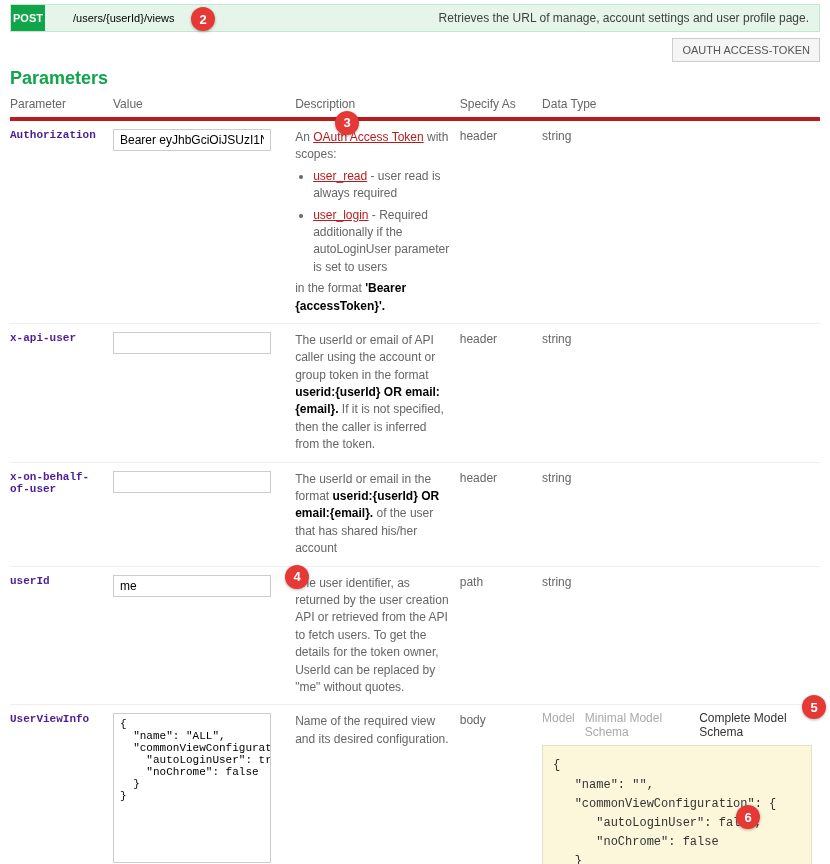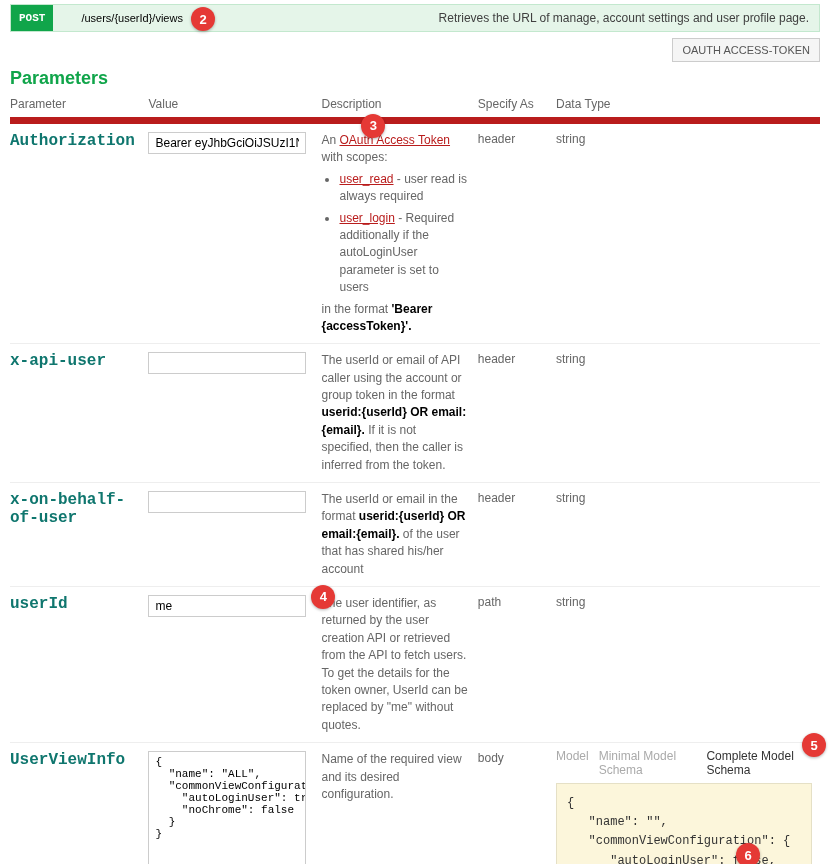--- a/index.html
+++ b/index.html
@@ -1,31 +1,31 @@
 <!DOCTYPE html>
 <html><head>
 <meta charset="utf-8">
 <style>
   * { box-sizing: border-box; margin: 0; padding: 0; }
   body { font-family: "Helvetica Neue", Arial, sans-serif; font-size: 13px; color: #333; background: #fff; width: 830px; padding: 4px 10px 10px 10px; }
 
   .top-bar { background: #e5f5e9; border: 1px solid #c3e8ce; height: 28px; display: flex; align-items: center; margin-bottom: 6px; padding-right: 10px; position: relative; }
-  .method-badge { background: #10a54a; color: #fff; font-size: 11px; font-weight: bold; padding: 6px 8px; height: 100%; display: flex; align-items: center; font-family: Liberation Mono, monospace; }
+  .method-badge { background: #10a54a; color: #fff; font-size: 11px; font-weight: bold; padding: 6px 2px; height: 100%; display: flex; align-items: center; }
   .path { color: #000000; font-size: 11px; padding-left: 28px; }
   .top-desc { margin-left: auto; color: #404040; font-size: 12px; }
 
   .oauth-wrap { display: flex; justify-content: flex-end; margin-bottom: 4px; align-items: center; }
   .oauth-btn { border: 1px solid #ccc; background: #f5f5f5; font-size: 11px; padding: 5px 9px; cursor: pointer; color:#555;}
 
   .section-title { color: #10a54a; font-size: 18px; font-weight: bold; margin: 6px 0 4px 0; }
 
   table.params { width: 100%; border-collapse: collapse; font-size: 12px; }
-  table.params th { text-align: left; font-weight: normal; color: #666; padding: 4px 6px 6px 0; border-bottom: 7px solid #b91c1c; vertical-align: top; }
+  table.params th { text-align: left; font-weight: normal; color: #666; padding: 4px 6px 6px 0; border-bottom: 4px solid #b91c1c; vertical-align: top; }
   table.params td { padding: 8px 8px 8px 0; border-top: 1px solid #eee; vertical-align: top; color: #666; }
-  table.params td.param-name { font-family: "Courier New", monospace; color: #0f766e; font-weight: bold; font-size: 16px; width: 90px; }
+  table.params td.param-name { font-family: "Courier New", monospace; color: #4c1d95; font-weight: bold; font-size: 11px; width: 90px; }
   table.params td.desc { width: 150px; max-width:150px; line-height: 1.45; color:#666;}
   table.params td.specify { width: 75px; }
   table.params td.dtype { width: 60px; }
   table.params td.valcell { width: 162px; }
 
   .text-input { width: 158px; height: 22px; border: 1px solid #ccc; padding: 2px 6px; font-size: 12px; font-family: inherit; }
   .text-area { width: 158px; height: 150px; border: 1px solid #ccc; padding: 4px 6px; font-size: 11px; font-family: "Courier New", monospace; resize: none; white-space: pre; }
 
   .desc a, .desc .lk { color: #b91c1c; text-decoration: underline; }
   .desc b { color: #000000; }

